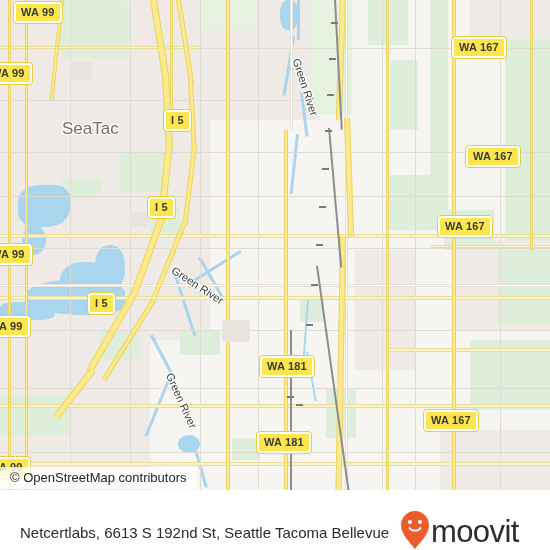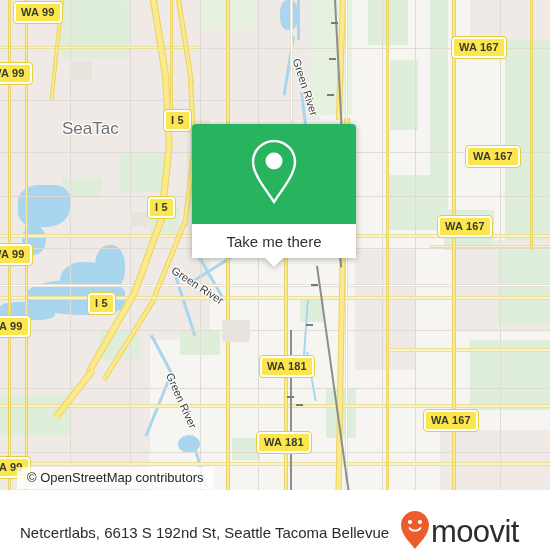--- a/index.html
+++ b/index.html
@@ -96,21 +96,20 @@
   }
 
   
   #attrib {
     position: absolute;
     left: 0; top: 467px;
     background: rgba(255,255,255,0.80);
     font-size: 13px;
     color: #262626;
     padding: 3px 10px 4px 10px;
-    margin-left: 17px;
   }
 
   
   #bottombar {
     position: absolute;
     left: 0; top: 502px;
     width: 550px; height: 60px;
     background: #ffffff;
     display: flex; align-items: center;
   }
@@ -289,34 +288,20 @@
     <div class="shield" style="left:164px;top:110px;">I 5</div>
     <div class="shield" style="left:148px;top:197px;">I 5</div>
     <div class="shield" style="left:88px;top:293px;">I 5</div>
     <div class="shield" style="left:452px;top:37px;">WA 167</div>
     <div class="shield" style="left:466px;top:146px;">WA 167</div>
     <div class="shield" style="left:438px;top:216px;">WA 167</div>
     <div class="shield" style="left:424px;top:410px;">WA 167</div>
     <div class="shield" style="left:260px;top:356px;">WA 181</div>
     <div class="shield" style="left:257px;top:432px;">WA 181</div>
 
-    <div id="popup">
-      <div id="popup-head">
-        <span>
-          <svg width="56" height="70" viewBox="0 0 56 70" aria-hidden="true">
-            <path d="M28 4 C16.4 4 7 13.4 7 25 C7 38 22 55 28 65 C34 55 49 38 49 25 C49 13.4 39.6 4 28 4 Z" fill="none" stroke="#ffffff" stroke-width="2.4"></path>
-            <circle cx="28" cy="24" r="8.5" fill="#ffffff"></circle>
-          </svg>
-        </span>
-      </div>
-      <div id="popup-foot">
-        <span class="lbl">Take me there</span>
-        <div id="popup-tail"></div>
-      </div>
-    </div>
 
   </div>
 
   <div id="attrib">© OpenStreetMap contributors</div>
 
   <div id="bottombar">
     <div class="addr">Netcertlabs, 6613 S 192nd St, Seattle Tacoma Bellevue</div>
     <div id="logo">
       <span>
         <svg width="30" height="40" viewBox="0 0 30 40" aria-hidden="true">

